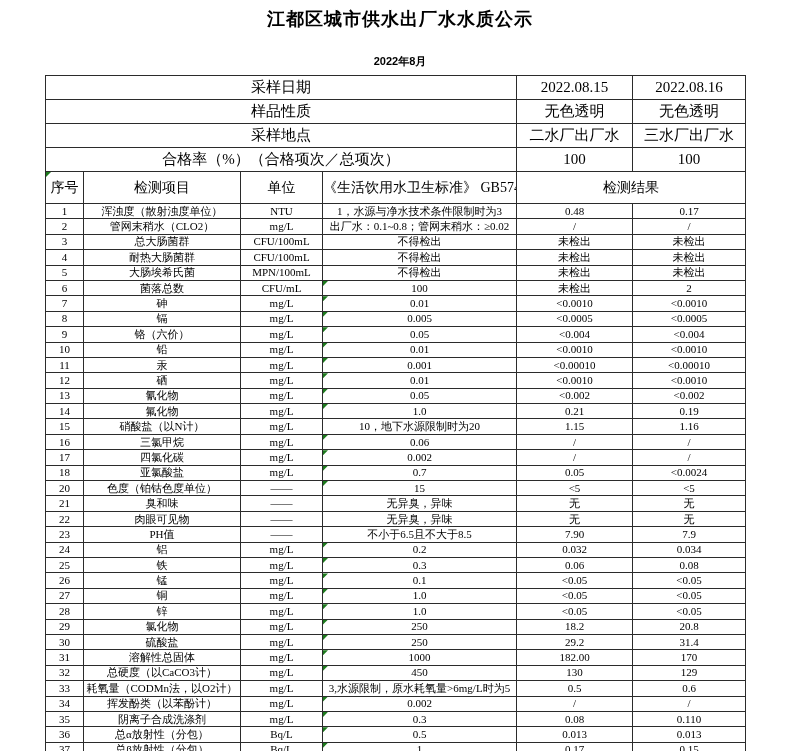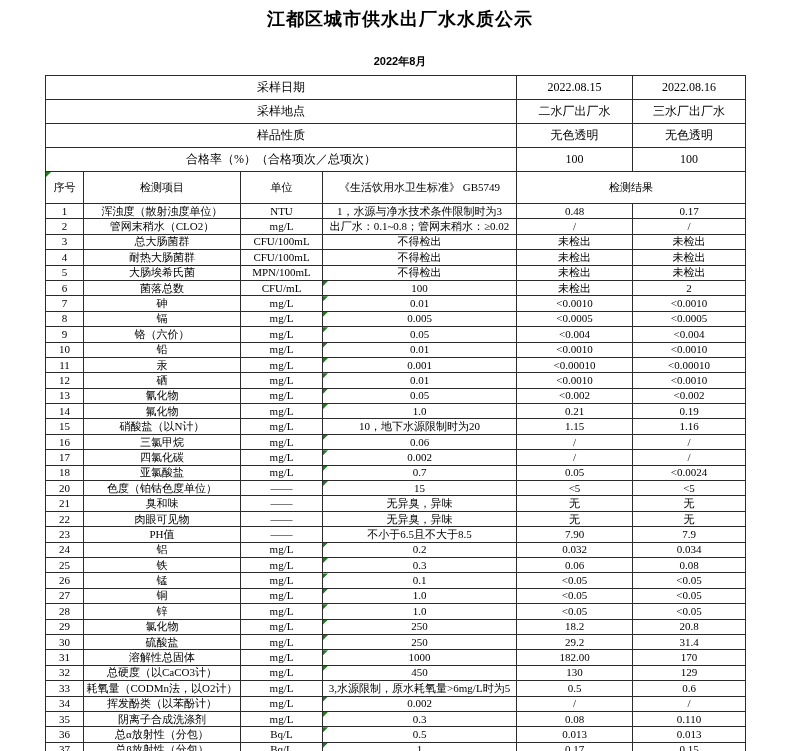--- a/index.html
+++ b/index.html
@@ -20,22 +20,22 @@
   table.report {
     border-collapse:collapse; table-layout:fixed;
     width:700px; margin:6px 0 0 45px;
   }
   .report td, .report th {
     border:1px solid #2b2b2b; padding:0; margin:0;
     text-align:center; vertical-align:middle;
     white-space:nowrap; overflow:hidden;
     font-weight:normal; color:#000;
   }
-  .sum-row td   { height:23px;  font-size:12px; }
-  .head-row th  { height:31px;  font-size:11px; }
+  .sum-row td   { height:23px;  font-size:15px; }
+  .head-row th  { height:31px;  font-size:14px; }
   .data-row td  { height:14.4px; font-size:11px; line-height:1; }
   .c-item { text-align:left; padding-left:3px; }
   .c-std, .c-flag-host { position:relative; }
   .flag {
     position:absolute; top:0; left:0; width:5px; height:5px;
     background:var(--marker-green,#1d7a1d);
     clip-path:polygon(0 0,100% 0,0 100%);
   }
 </style>
 </head>
@@ -55,28 +55,28 @@
         <col style="width:113px">
     </colgroup>
     <tbody>
 
       <tr class="sum-row">
         <td colspan="4">采样日期</td>
         <td>2022.08.15</td>
         <td>2022.08.16</td>
       </tr>
       <tr class="sum-row">
+        <td colspan="4">样品性质</td>
+        <td>无色透明</td>
+        <td>无色透明</td>
+      </tr>
+      <tr class="sum-row">
         <td colspan="4">采样地点</td>
         <td>二水厂出厂水</td>
         <td>三水厂出厂水</td>
-      </tr>
-      <tr class="sum-row">
-        <td colspan="4">样品性质</td>
-        <td>无色透明</td>
-        <td>无色透明</td>
       </tr>
       <tr class="sum-row">
         <td colspan="4">合格率（%）（合格项次／总项次）</td>
         <td>100</td>
         <td>100</td>
       </tr>
 
       <tr class="head-row">
         <th class="c-flag-host">
           <span class="flag"></span>

